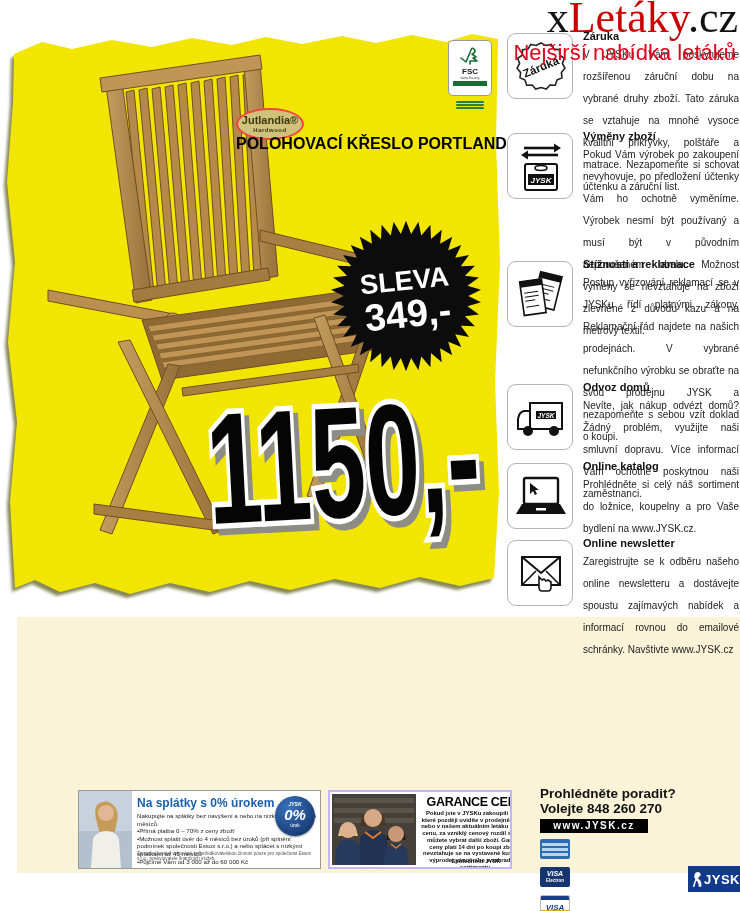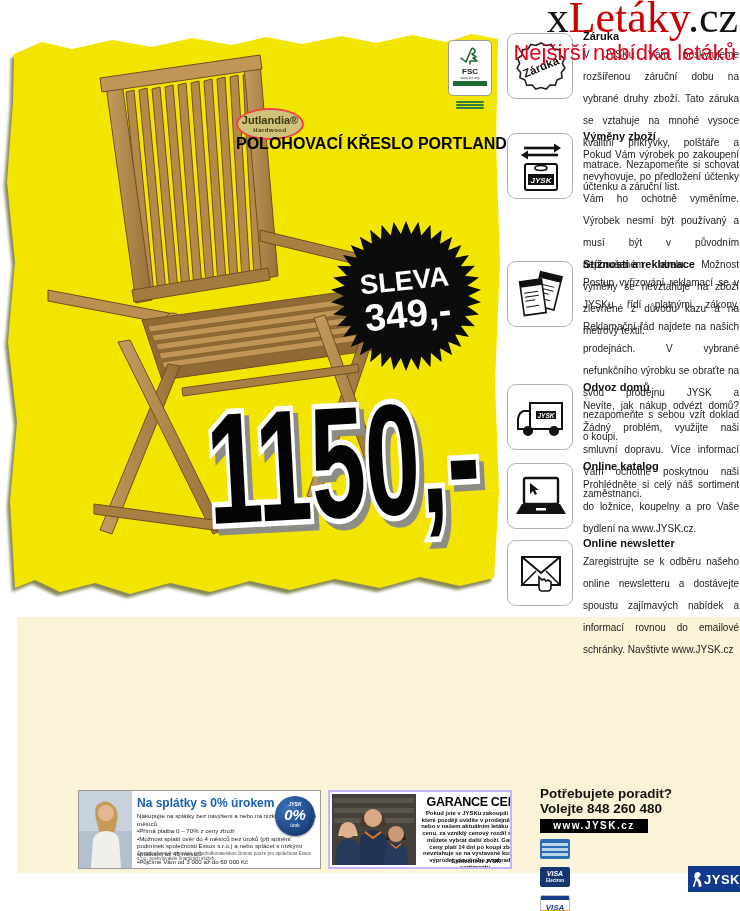--- a/index.html
+++ b/index.html
@@ -375,22 +375,22 @@
       <circle cx="64" cy="40" r="8" fill="#c89877"></circle>
       <path d="M51,71 L53,56 q5,-7 11,-7 q7,0 11,7 l2,15 Z" fill="#263a5e"></path>
       <path d="M59,50 l5,4 5,-4" fill="none" stroke="#e07820" stroke-width="1.6"></path>
     </svg>
     <div class="gar-head">GARANCE CENY</div>
     <div class="gar-text">Pokud jste v JYSKu zakoupili zboží, které později uvidíte v prodejně JYSKu nebo v našem aktuálním letáku za nižší cenu, za vzniklý cenový rozdíl si u nás můžete vybrat další zboží. Garance ceny platí 14 dní po koupi zboží a nevztahuje se na vystavené kusy a na výprodej vánočního a zahradního sortimentu.</div>
     <div class="gar-sign">Společnost JYSK</div>
   </div>
 
   <div class="contact">
-    <div class="c-line">Potřebujete poradit?</div>
-    <div class="c-line">Volejte 848 260 480</div>
+    <div class="c-line">Prohlédněte poradit?</div>
+    <div class="c-line">Volejte 848 260 270</div>
     <div class="c-bar">www.JYSK.cz</div>
     <div class="cards">
       <div class="card card-amex">
         <i style="top:4px"></i>
           <i style="top:9px"></i>
           <i style="top:14px"></i>
       </div>
       <div class="card card-electron">
         <span class="v">VISA</span>
         <span class="e">Electron</span>

